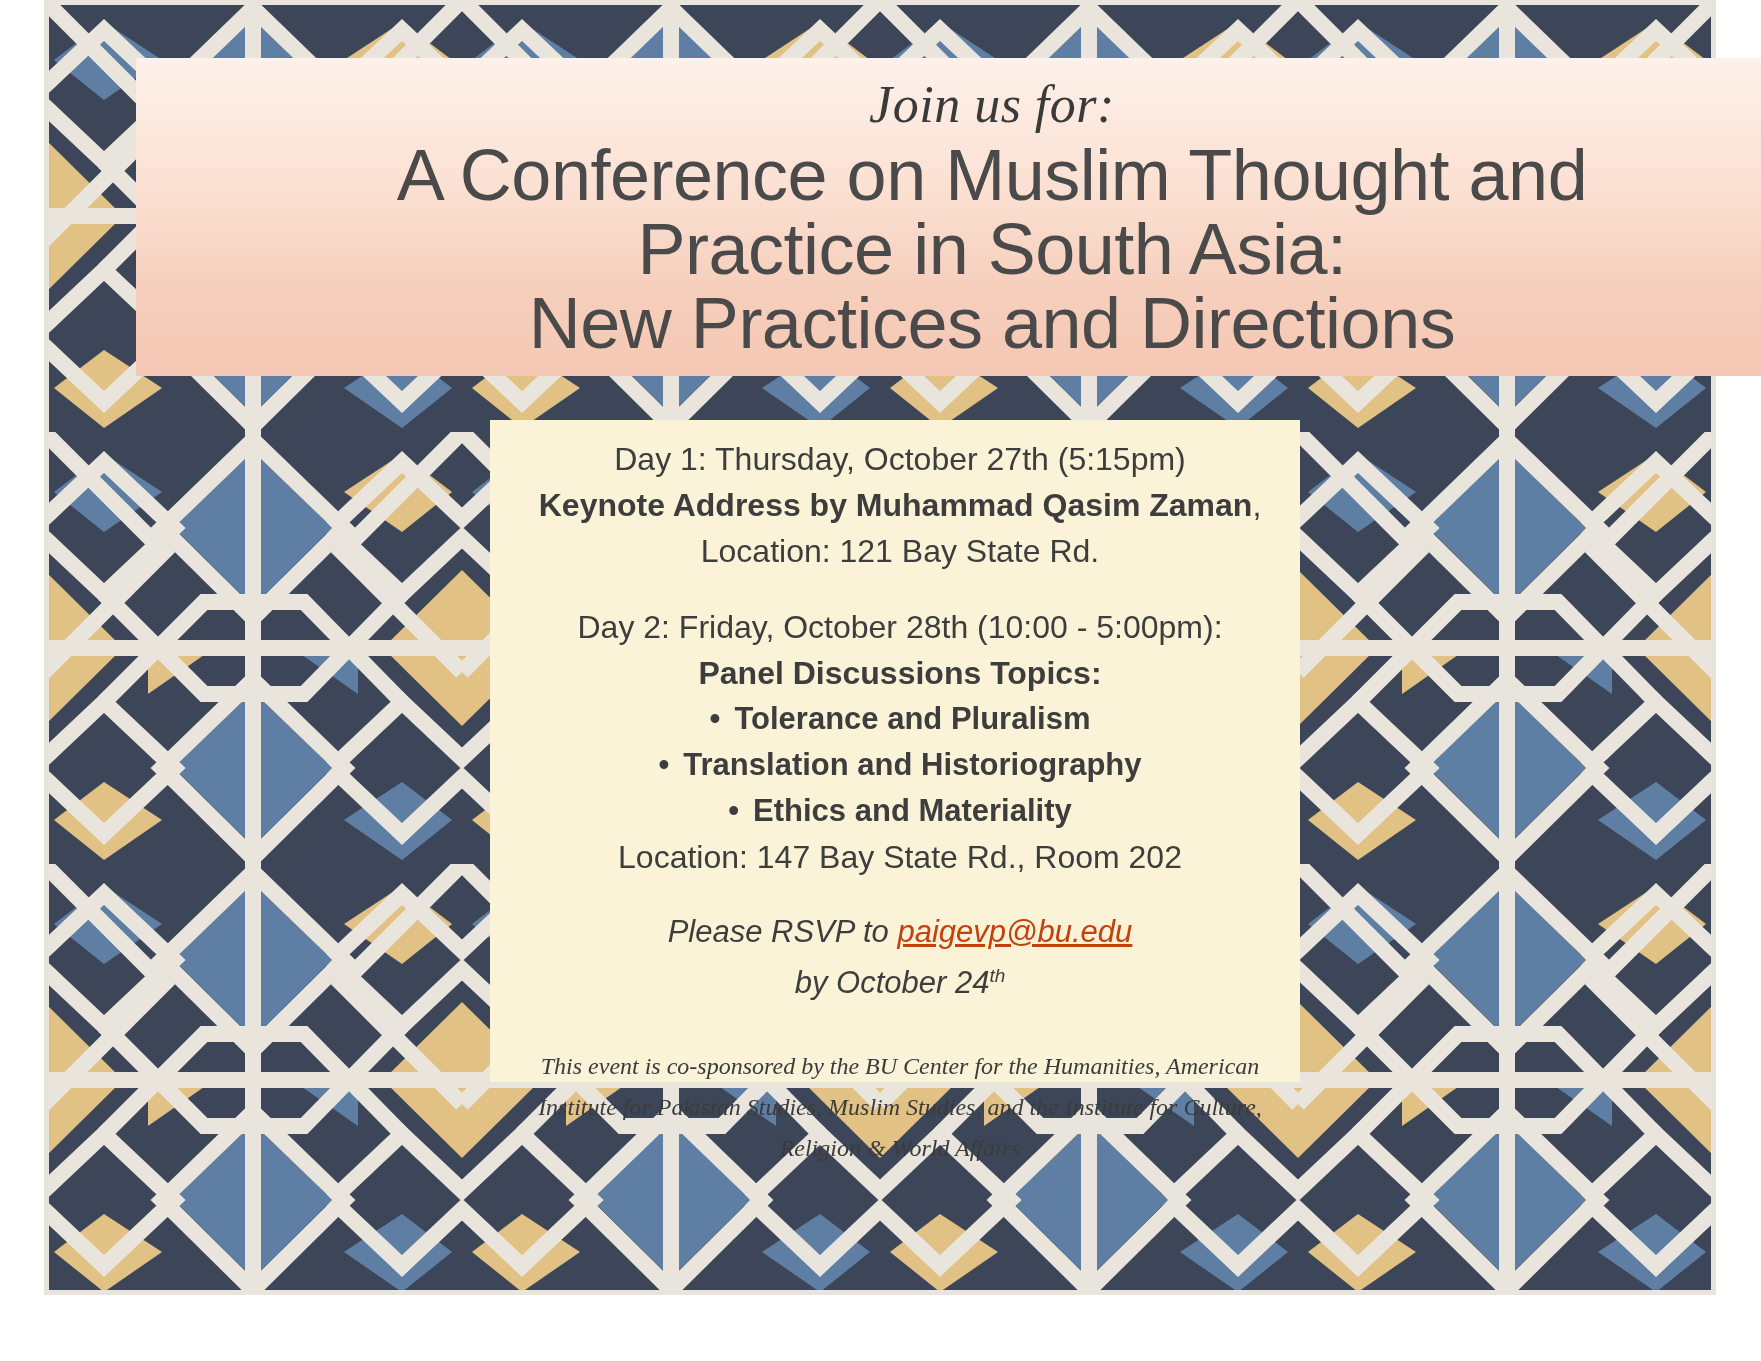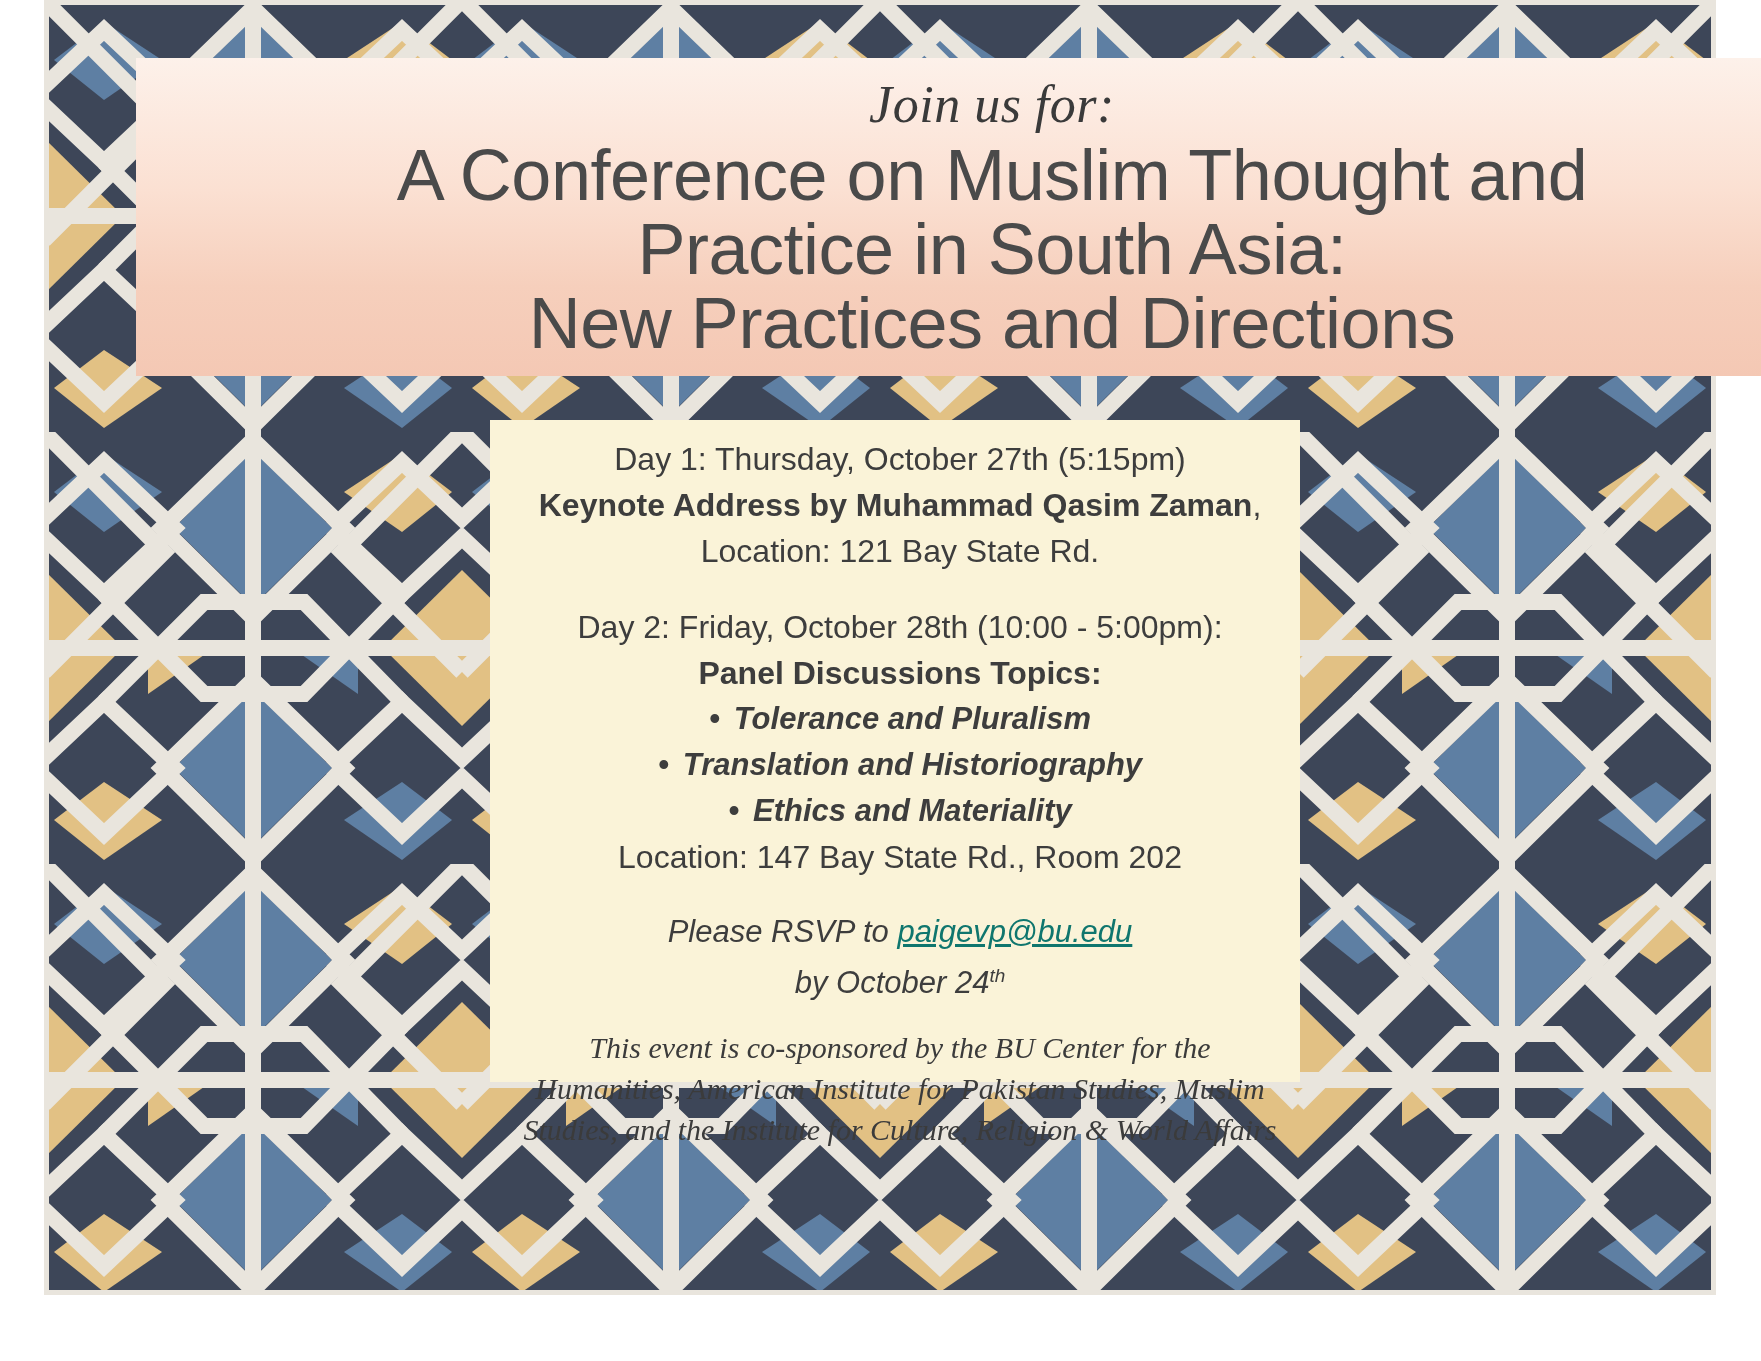--- a/index.html
+++ b/index.html
@@ -82,41 +82,40 @@
     line-height: 46px;
     color: #3d3d3d;
   }
   .d-line.bold { font-weight: bold; }
   .d-gap { height: 30px; }
   .bullet-line {
     font-size: 31px;
     line-height: 46px;
     font-weight: bold;
     color: #3d3d3d;
-    font-style: italic;
   }
   .bullet-line .dot { margin-right: 14px; }
   .rsvp-line {
     font-size: 31px;
     line-height: 44px;
     font-style: italic;
     color: #3d3d3d;
   }
   .rsvp-line a {
-    color: #0f766e;
+    color: #c2410c;
     text-decoration: underline;
     font-style: italic;
     margin-top: 14px;
   }
   .sup { font-size: 19px; vertical-align: super; font-style: italic; }
   #sponsor {
-    margin-top: 22px;
+    margin-top: 41px;
     font-family: "Liberation Serif", serif;
     font-style: italic;
-    font-size: 30px;
+    font-size: 24px;
     line-height: 41px;
     color: #3b3b3b;
   }
 </style>
 </head>
 <body>
 
 <div id="poster">
 
   <div id="bg-art">

